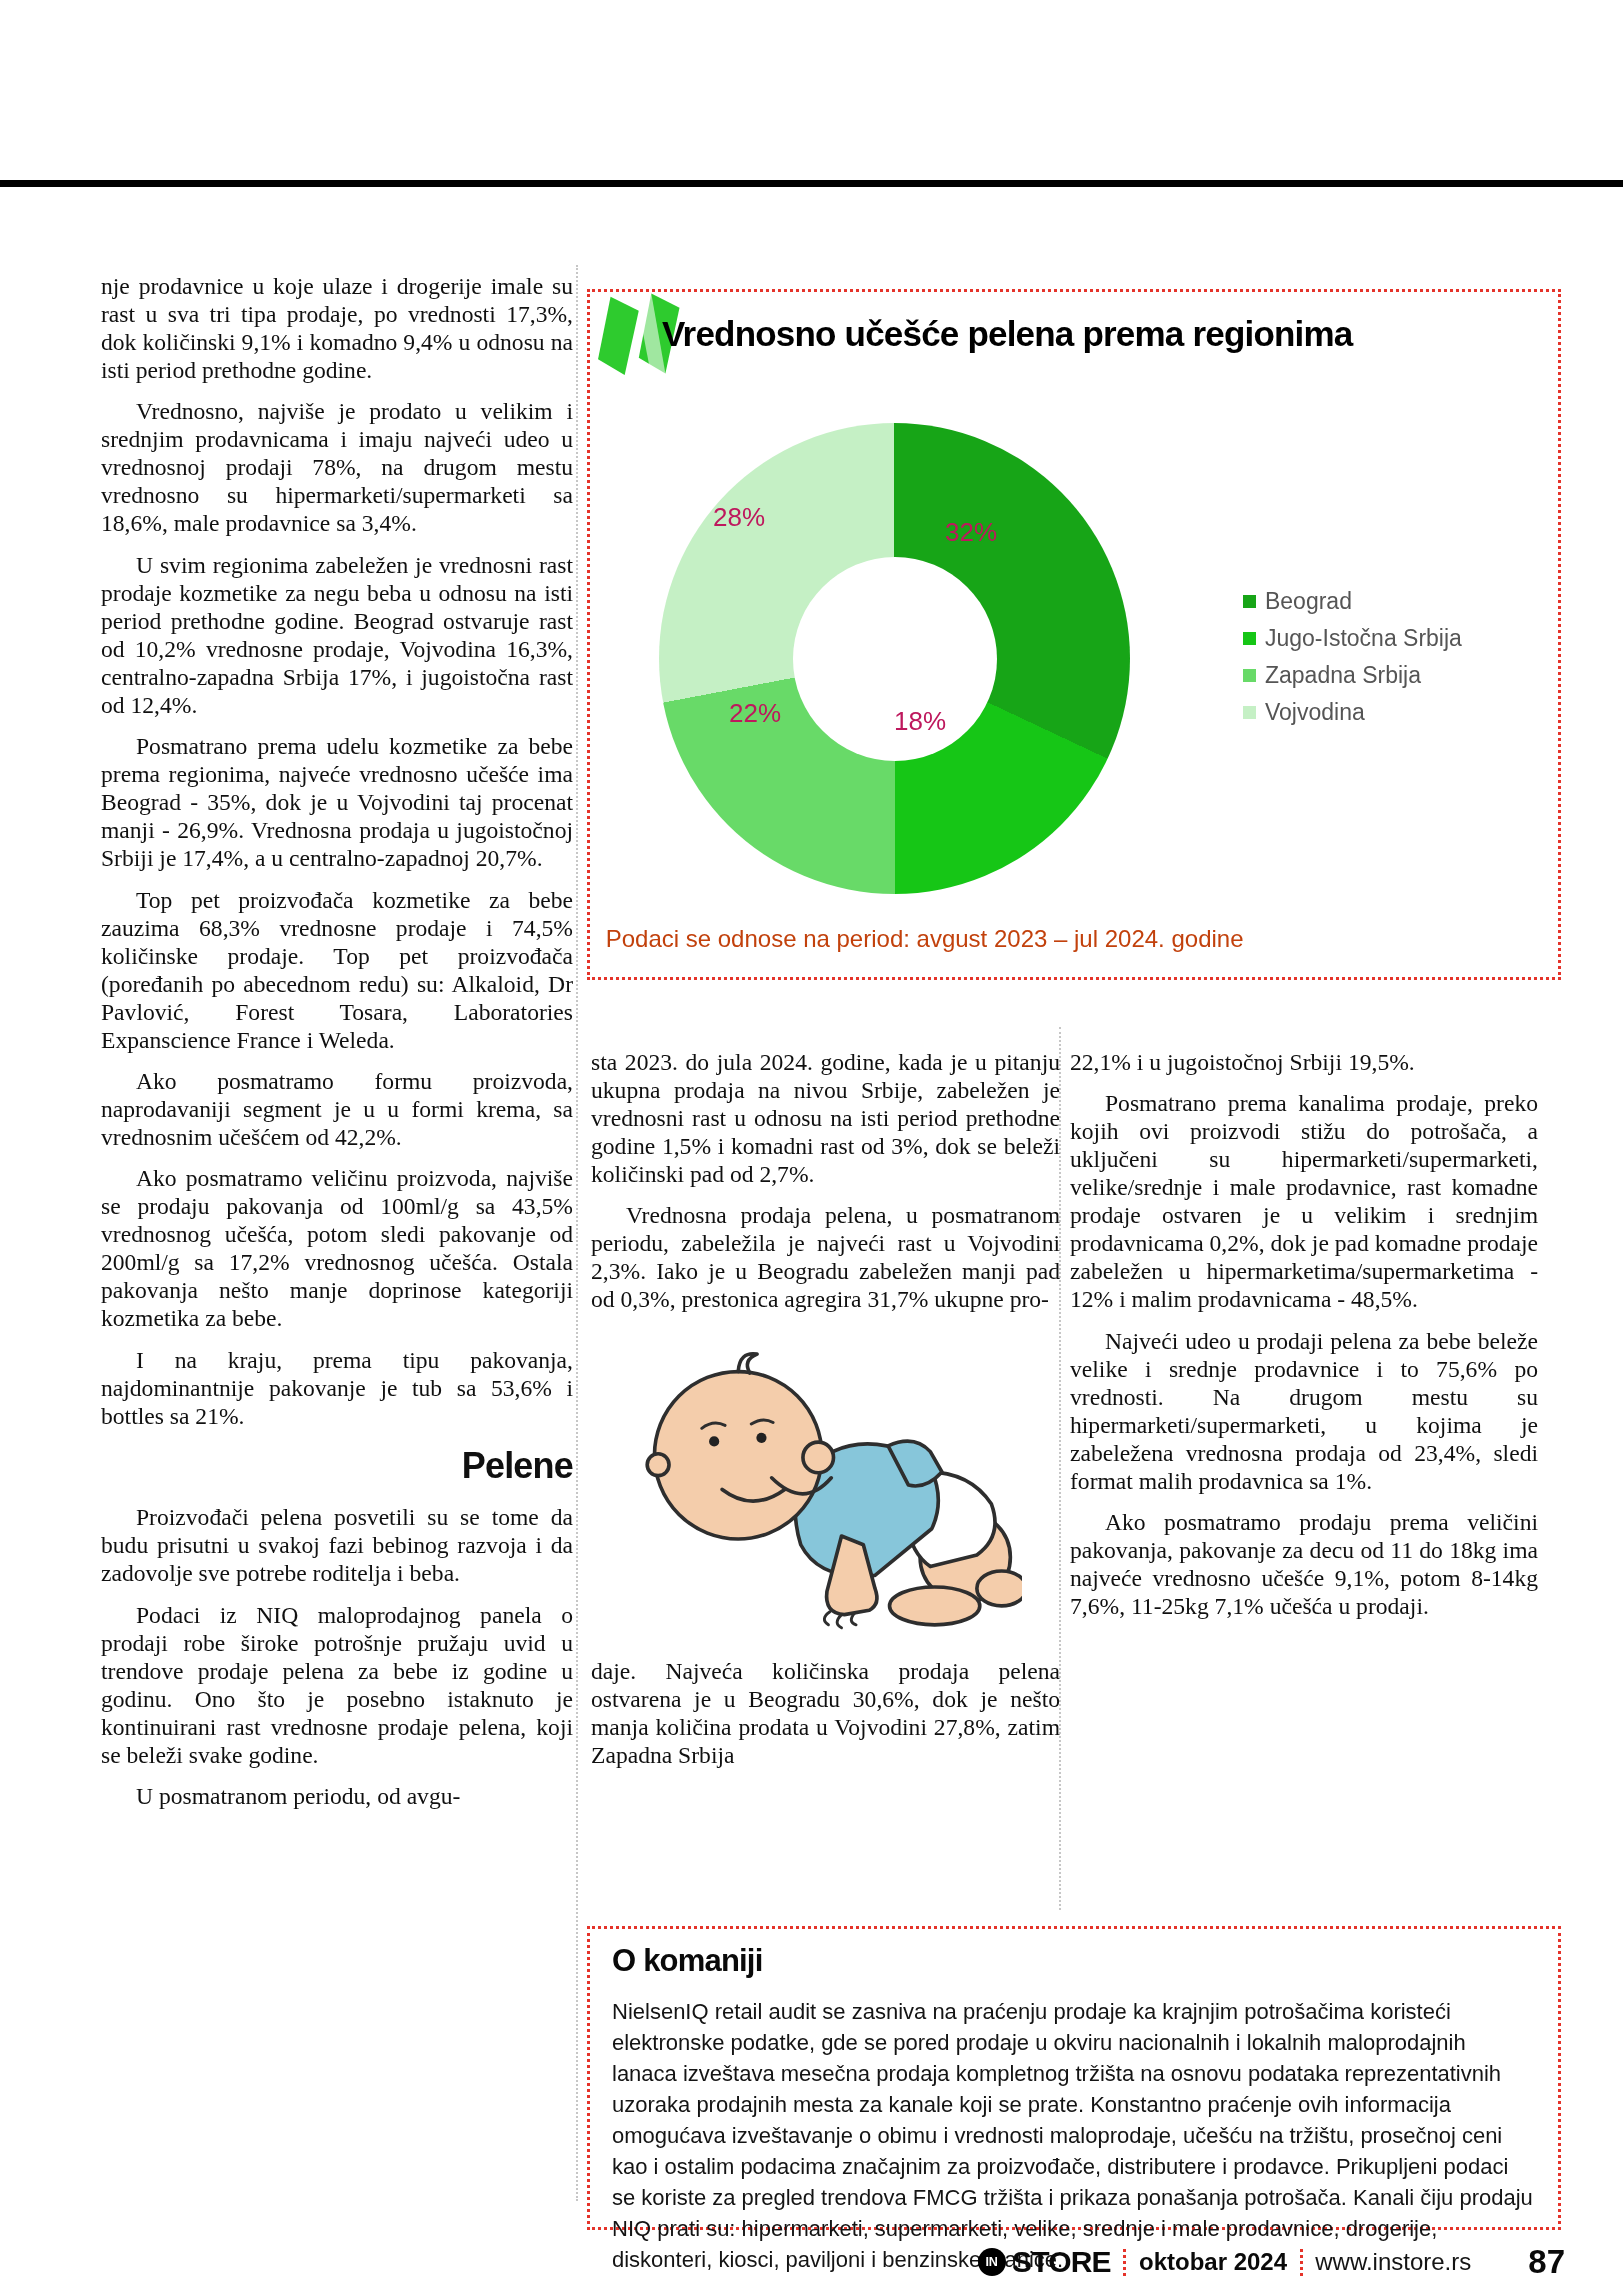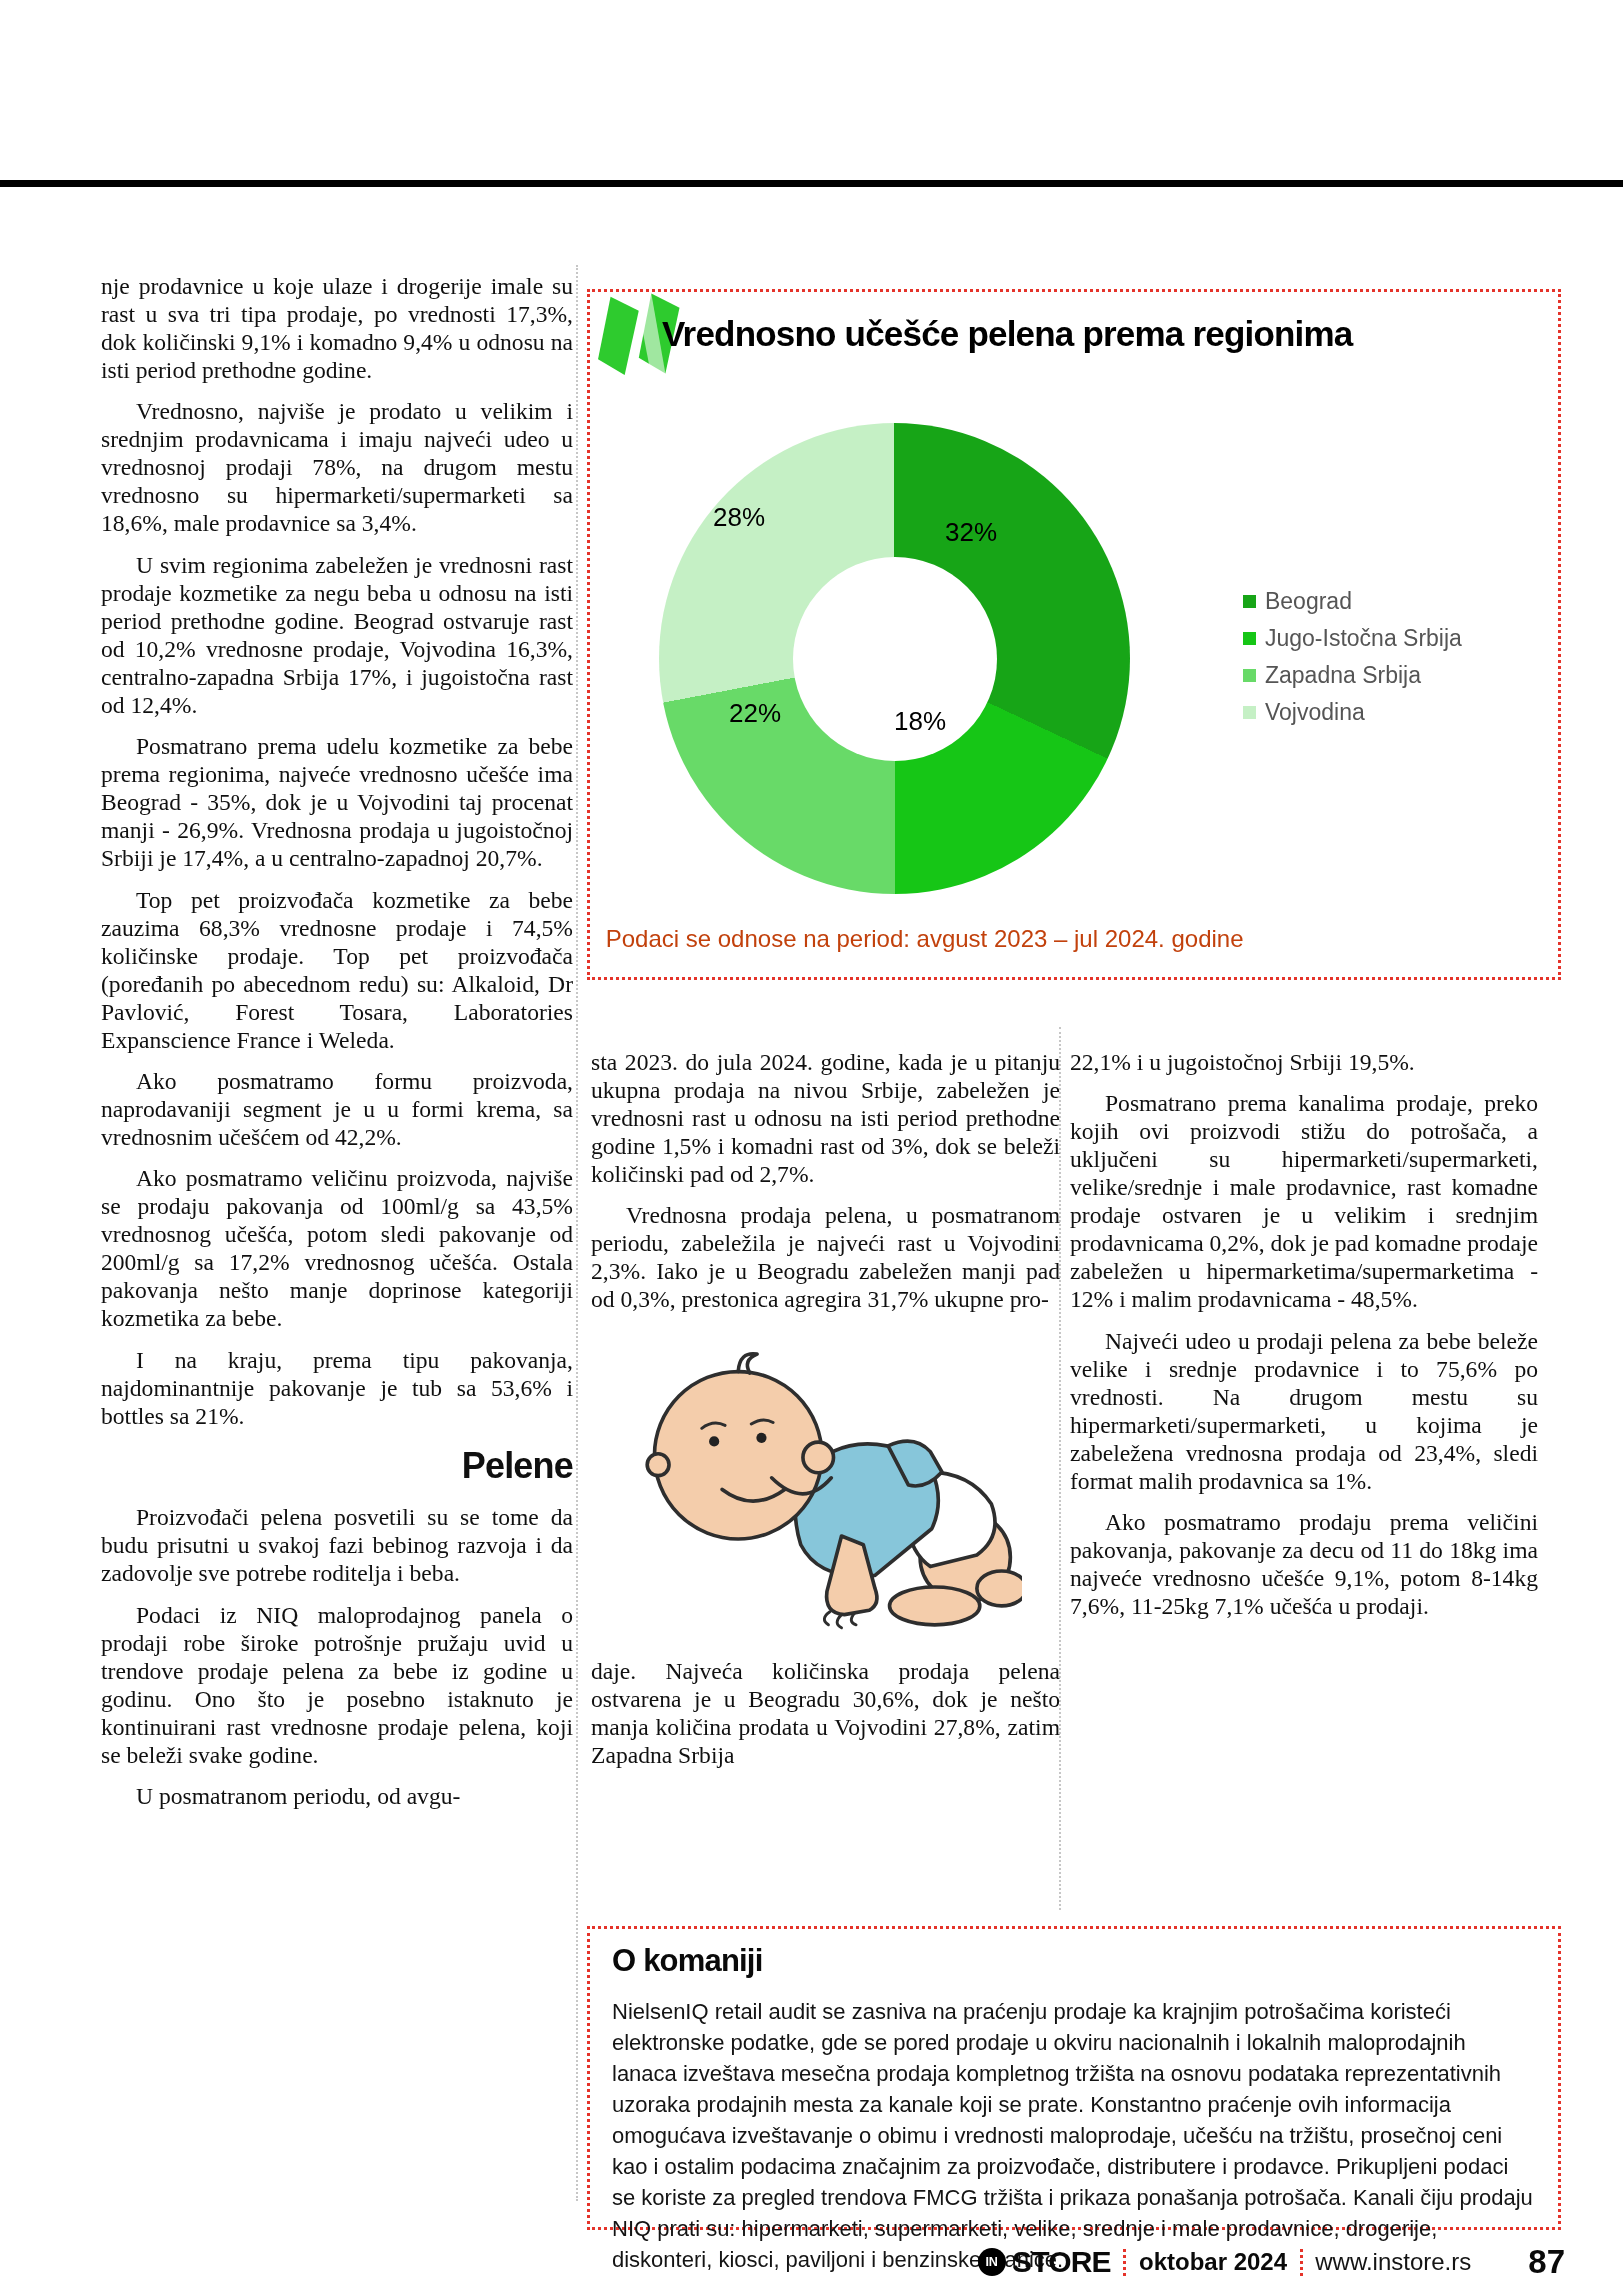--- a/index.html
+++ b/index.html
@@ -26,21 +26,21 @@
   .chart-box{position:absolute;left:587px;top:289px;width:974px;height:691px;
              border:3.9px dotted #e5332a;box-sizing:border-box;background:#fff;}
   .chart-title{position:absolute;left:72px;top:22px;width:848px;
                font-family:"Liberation Sans",sans-serif;font-size:35px;font-weight:800;
                letter-spacing:-0.8px;color:#000000;}
   .niq-logo{position:absolute;left:3.1px;top:0px;}
   .donut{position:absolute;left:69px;top:131px;width:471px;height:471px;border-radius:50%;}
   .donut::after{content:"";position:absolute;left:134px;top:134px;width:204px;height:204px;
                 border-radius:50%;background:#fff;}
   .slice-label{position:absolute;font-family:"Liberation Sans",sans-serif;font-size:26px;
-               color:#000000;}
+               color:#be185d;}
   .sl-0{left:355px;top:225px;}
   .sl-1{left:304px;top:414px;}
   .sl-2{left:139px;top:406px;}
   .sl-3{left:123px;top:210px;}
   .legend{position:absolute;left:653px;top:291px;font-family:"Liberation Sans",sans-serif;
           font-size:23px;color:#555;}
   .legend-item{display:flex;align-items:center;height:37px;}
   .lmark{display:inline-block;width:12.6px;height:12.6px;margin-right:9.4px;flex:0 0 12.6px;}
   .chart-caption{position:absolute;left:15.7px;top:633px;font-family:"Liberation Sans",sans-serif;
                  font-size:24px;color:#c2410c;}

